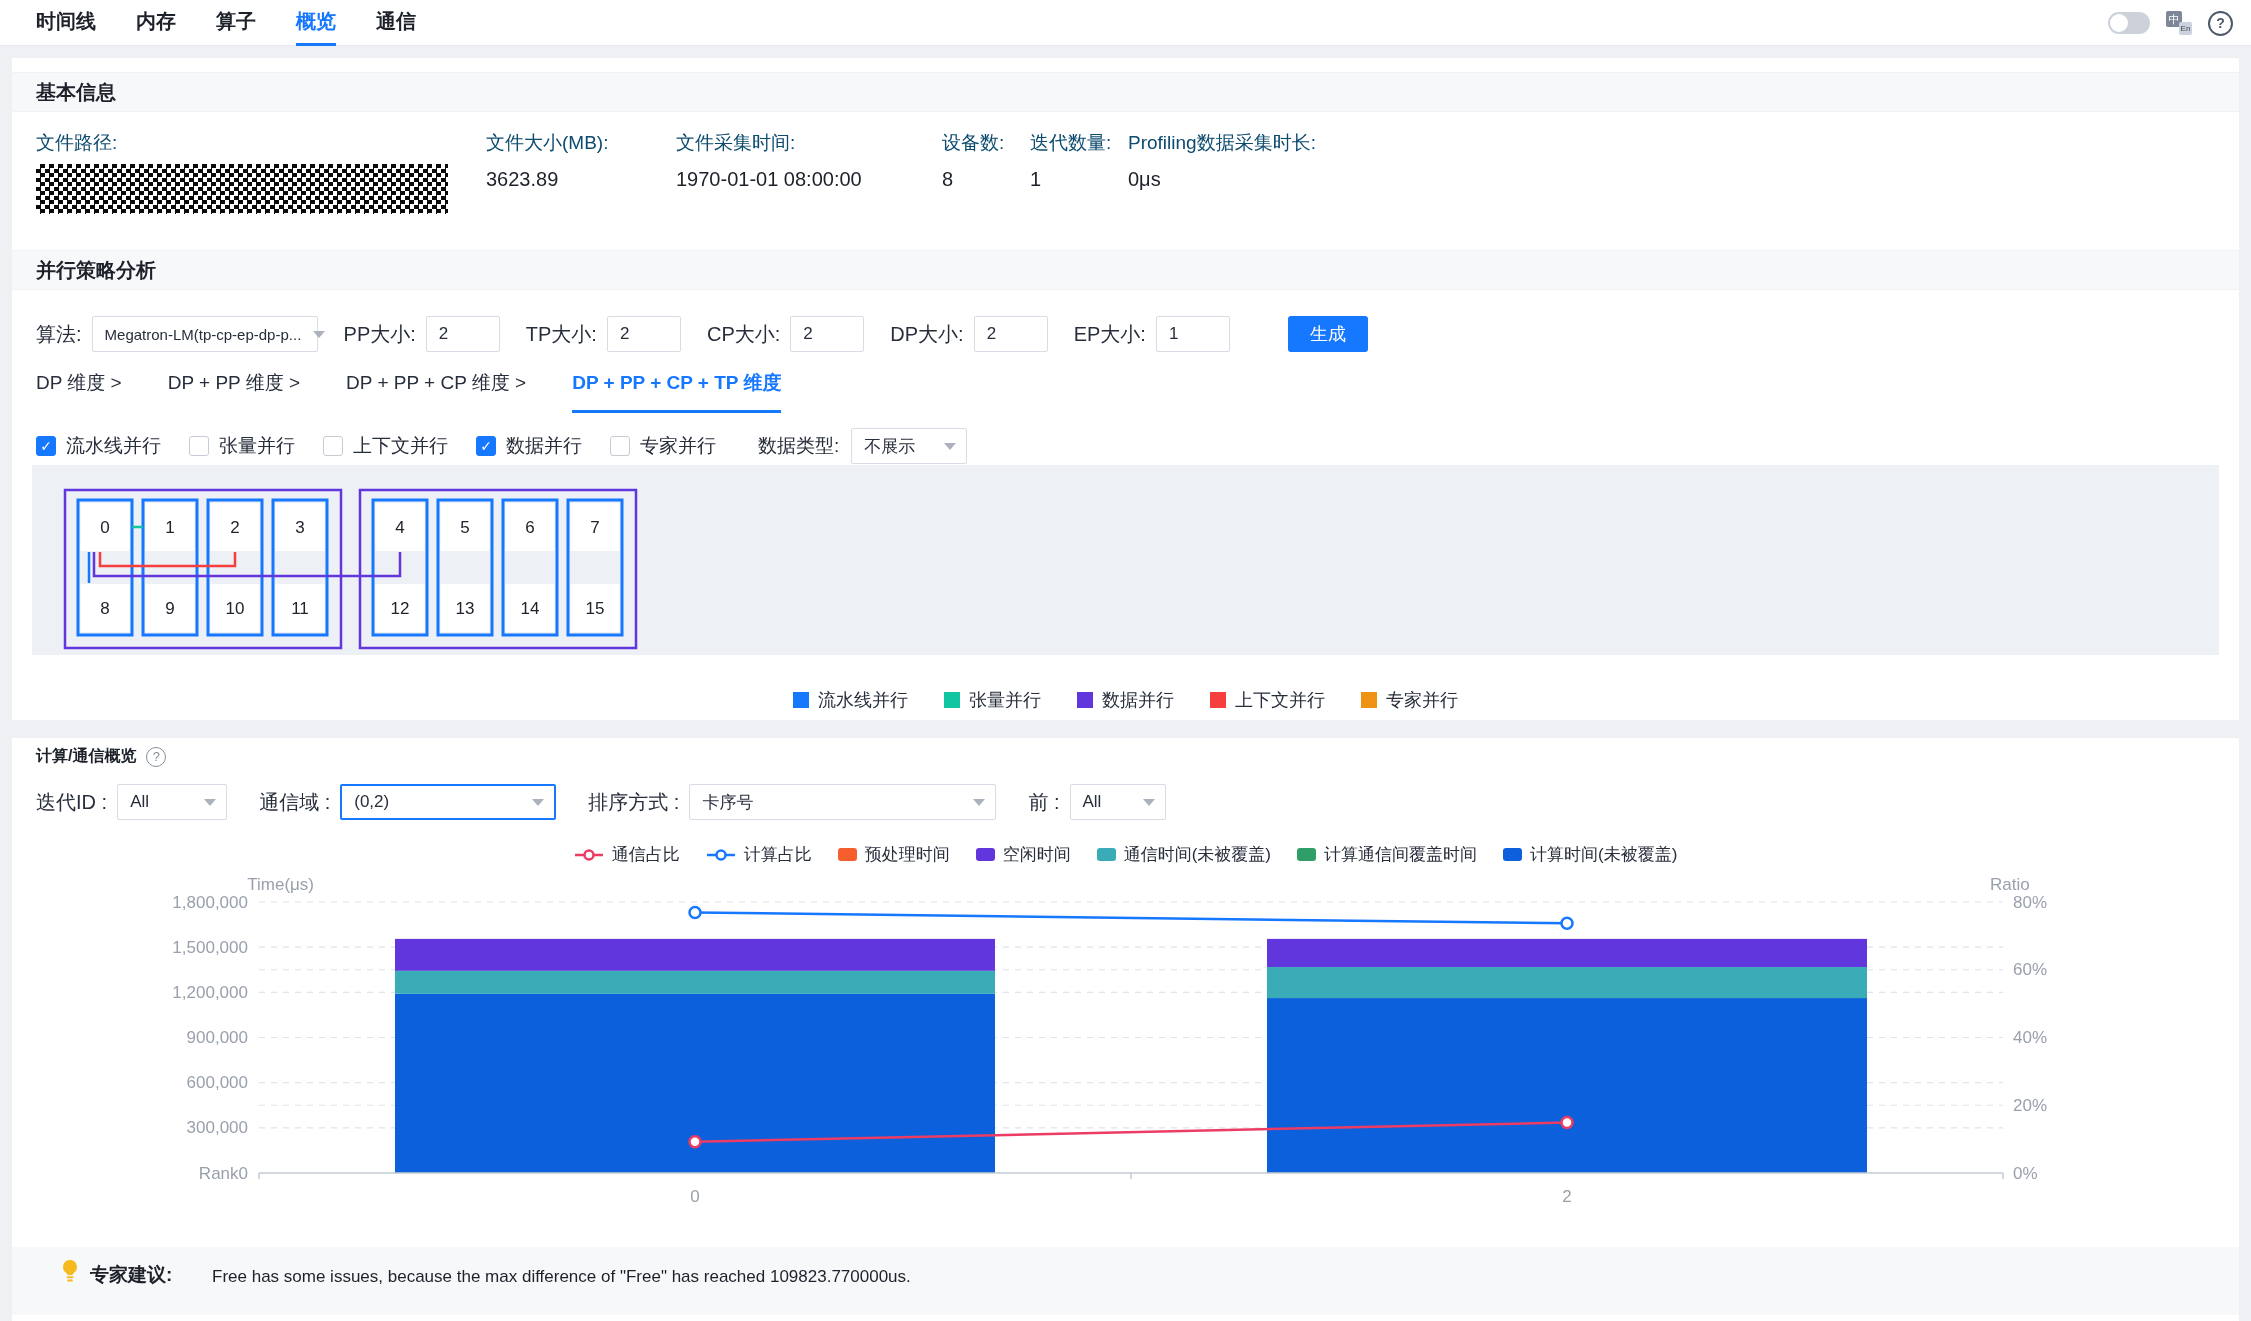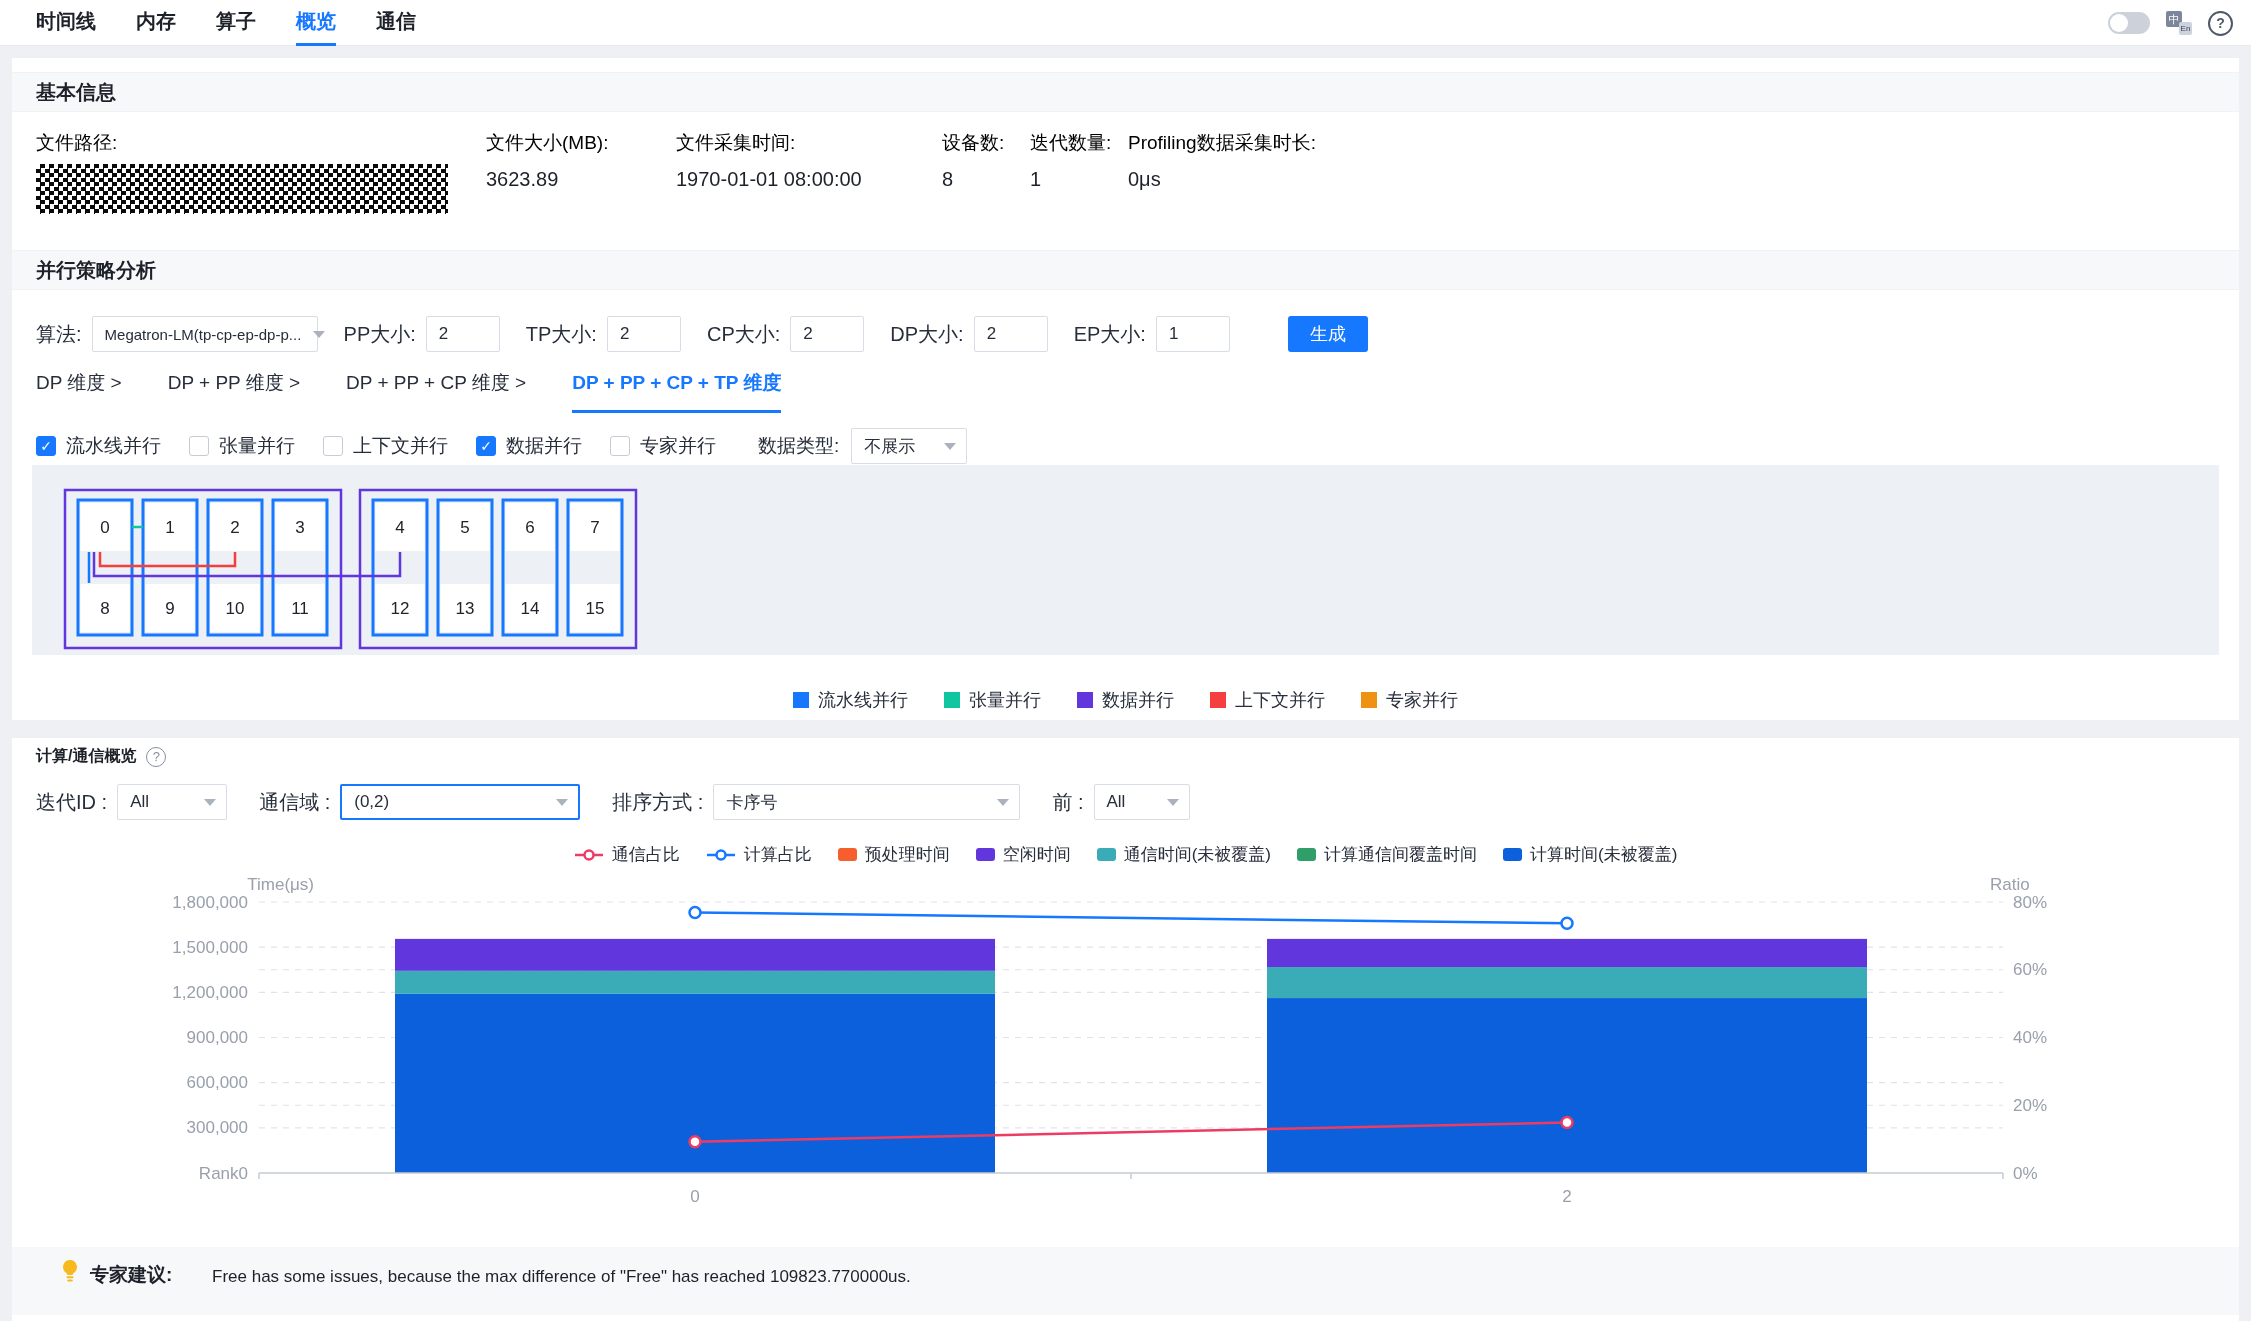--- a/index.html
+++ b/index.html
@@ -15,21 +15,21 @@
   .langicon{position:relative;width:26px;height:24px;}
   .langicon .zh{position:absolute;left:0;top:0;width:16px;height:16px;background:#7d8799;color:#fff;font-size:11px;border-radius:2px;display:flex;align-items:center;justify-content:center;}
   .langicon .en{position:absolute;right:0;bottom:0;width:13px;height:13px;background:#cdd3de;color:#3c4454;font-size:8px;border-radius:2px;display:flex;align-items:center;justify-content:center;}
   .helpicon{width:21px;height:21px;border:2px solid #4e5969;border-radius:50%;color:#4e5969;font-size:14px;font-weight:bold;display:flex;align-items:center;justify-content:center;}
   
   .card{position:absolute;left:12px;top:58px;width:2227px;height:1263px;background:#fff;}
   .hdr-band{position:absolute;left:0;width:2227px;height:40px;background:#f7f8fa;border-top:1px solid #f1f2f5;border-bottom:1px solid #f1f2f5;box-sizing:border-box;}
   .hdr-band .t{margin-left:24px;line-height:38px;font-weight:bold;font-size:20px;color:#1d2129;}
   
   .fields{position:absolute;left:24px;top:72px;display:flex;align-items:flex-start;}
-  .field .lab{font-size:19px;color:#000000;}
+  .field .lab{font-size:19px;color:#0c4a6e;}
   .field .val{font-size:20px;color:#1d2129;margin-top:12px;}
   .checker{width:412px;height:50px;margin-top:8px;background:repeating-conic-gradient(#0a0a0a 0% 25%, #fff 0% 50%) 0 0/9px 9px;}
   
   .controls{position:absolute;left:24px;top:258px;display:flex;align-items:center;gap:26px;}
   .ctl-group{display:flex;align-items:center;}
   .ctl-group .lab{font-size:20px;color:#272e3b;margin-right:10px;white-space:nowrap;}
   .select{display:inline-flex;align-items:center;justify-content:space-between;height:36px;border:1px solid #d8dce4;border-radius:2px;background:#fff;padding:0 10px 0 12px;font-size:17px;color:#272e3b;box-sizing:border-box;white-space:nowrap;}
   .select .caret{width:0;height:0;border-left:6px solid transparent;border-right:6px solid transparent;border-top:7px solid #abb1bd;margin-left:12px;flex:none;}
   .select.focused{border:2px solid #1677ff;}
   .input{width:74px;height:36px;border:1px solid #d8dce4;border-radius:2px;padding:0 12px;font-size:17px;color:#272e3b;box-sizing:border-box;display:flex;align-items:center;background:#fff;}
@@ -278,21 +278,21 @@
   <div class="filters">
     <div class="ctl-group">
       <span class="lab">迭代ID :</span>
       <div class="select" style="width:110px;">
         <span>All</span>
           <span class="caret"></span>
       </div>
     </div>
     <div class="ctl-group">
       <span class="lab">通信域 :</span>
-      <div class="select focused" style="width:240px;">
+      <div class="select focused" style="width:216px;">
         <span>(0,2)</span>
           <span class="caret"></span>
       </div>
     </div>
     <div class="ctl-group">
       <span class="lab">排序方式 :</span>
       <div class="select" style="width:307px;">
         <span>卡序号</span>
           <span class="caret"></span>
       </div>

